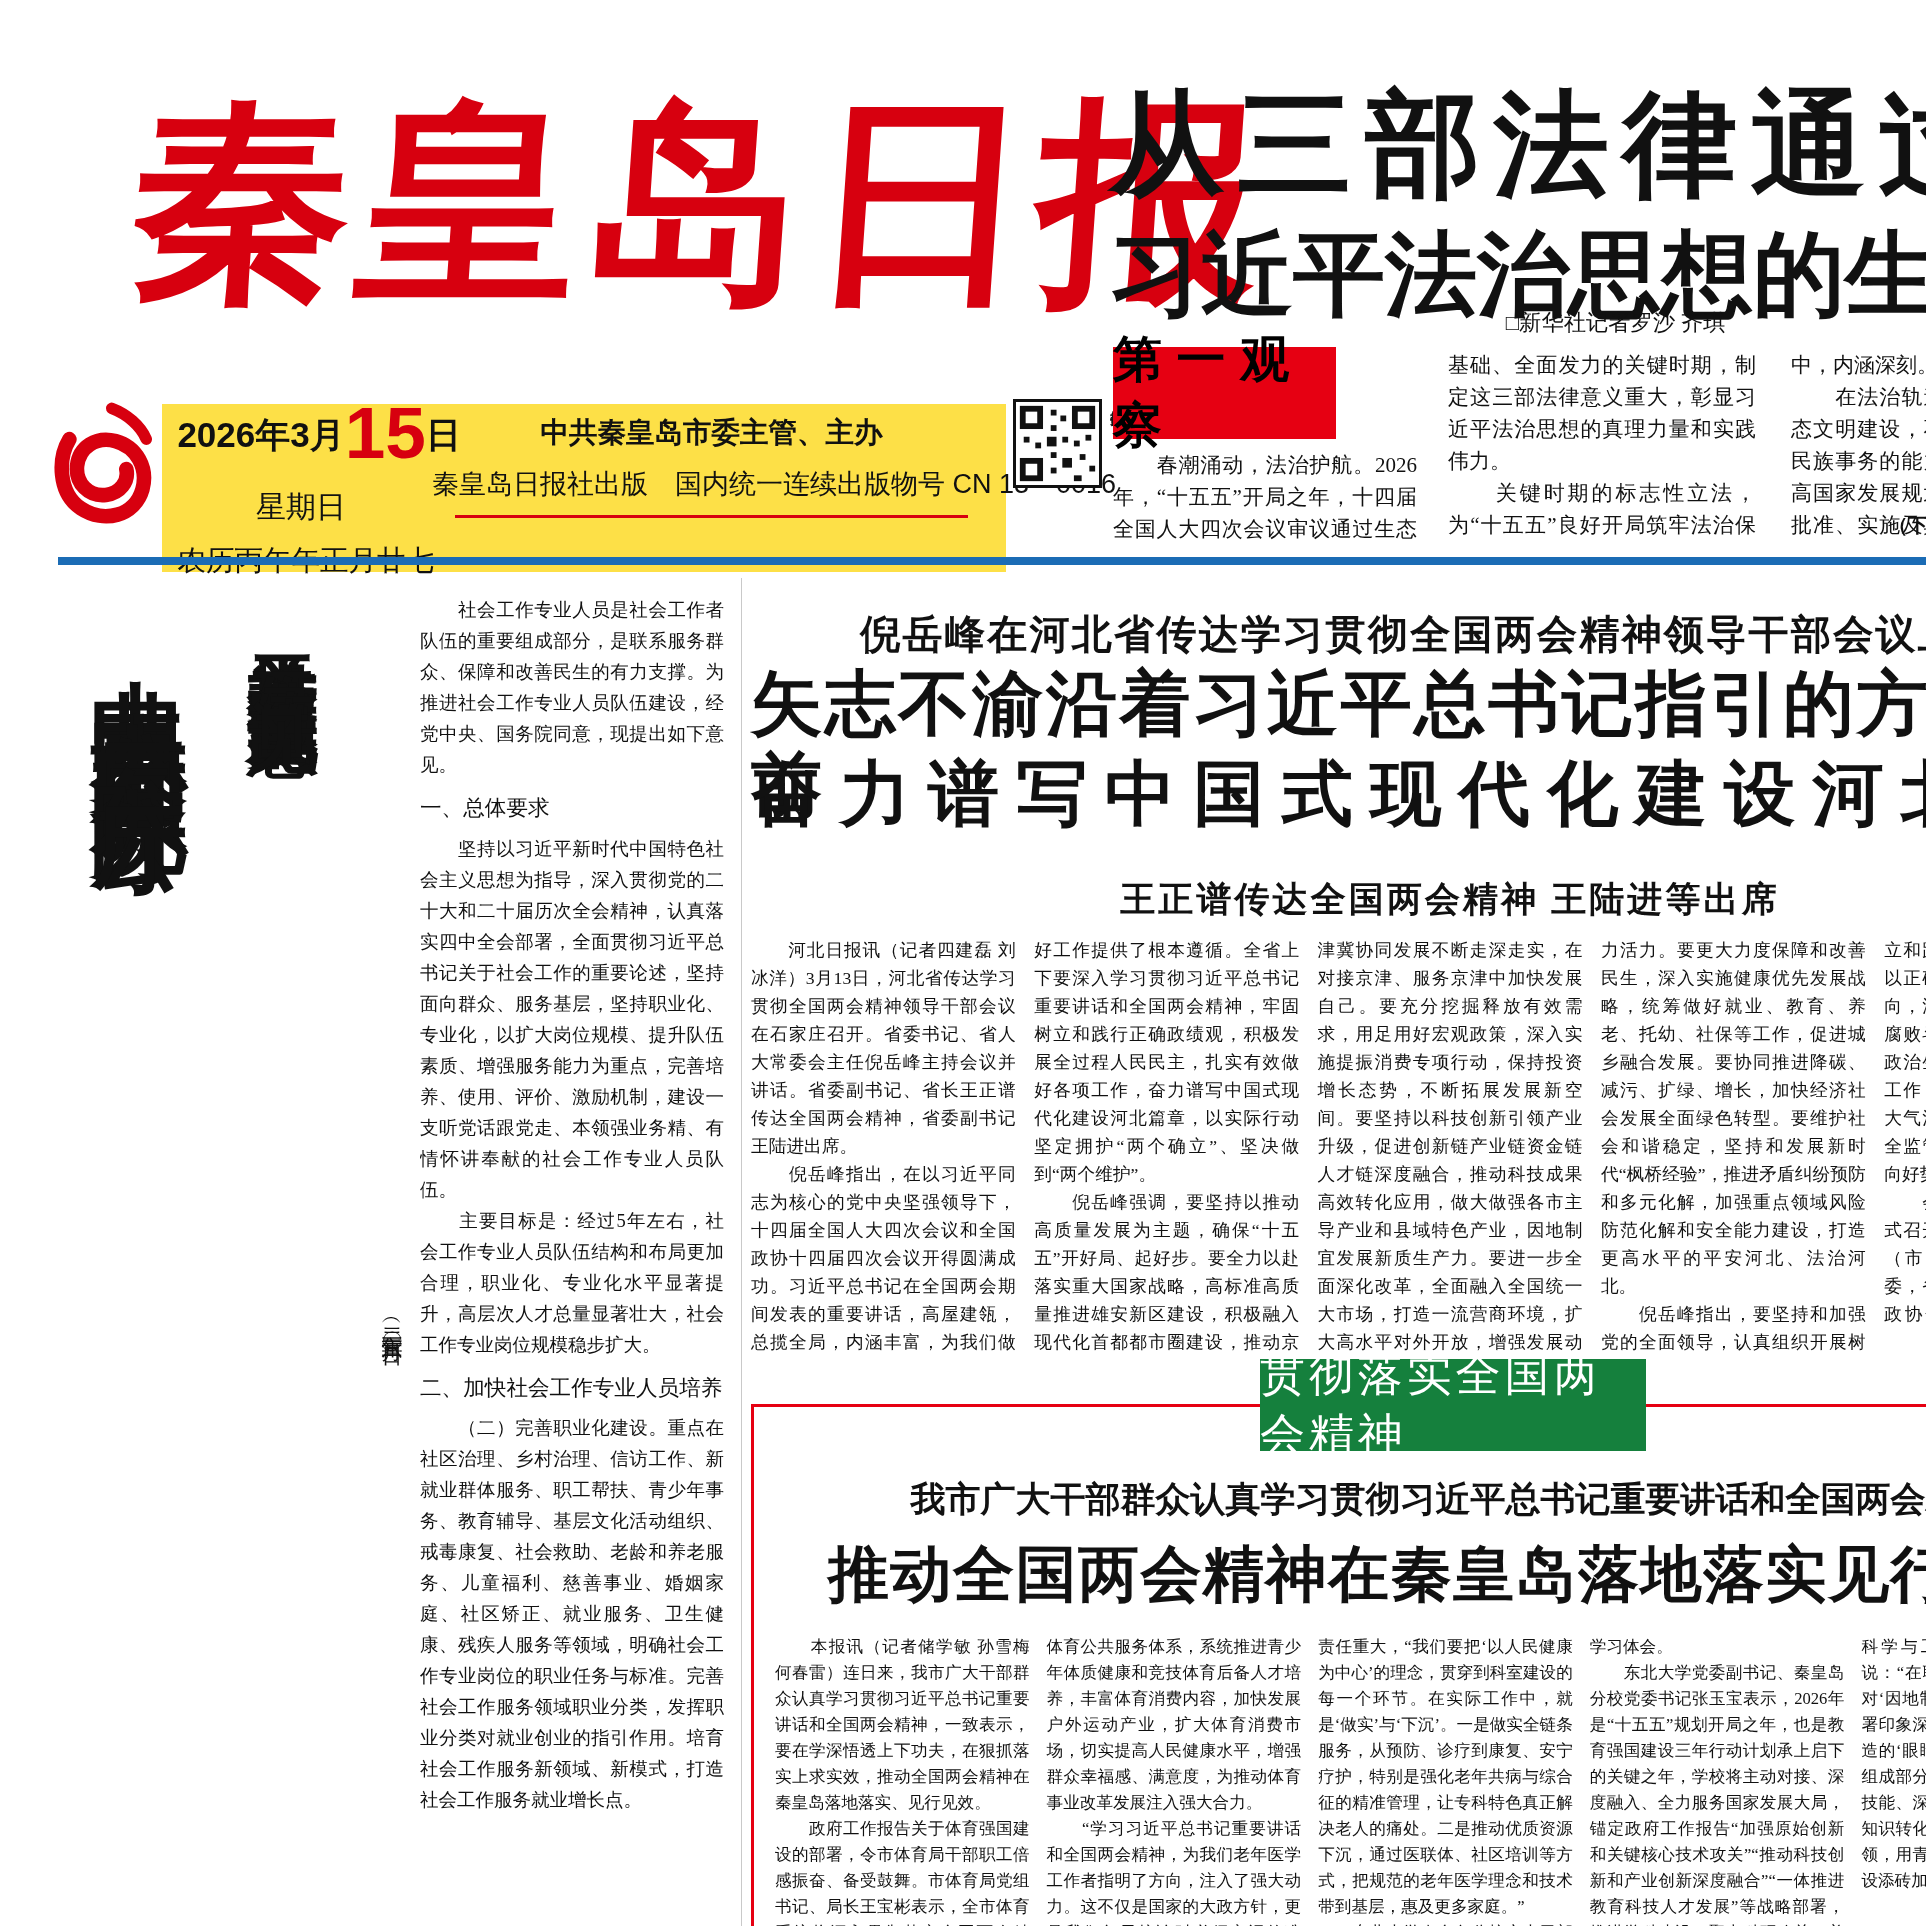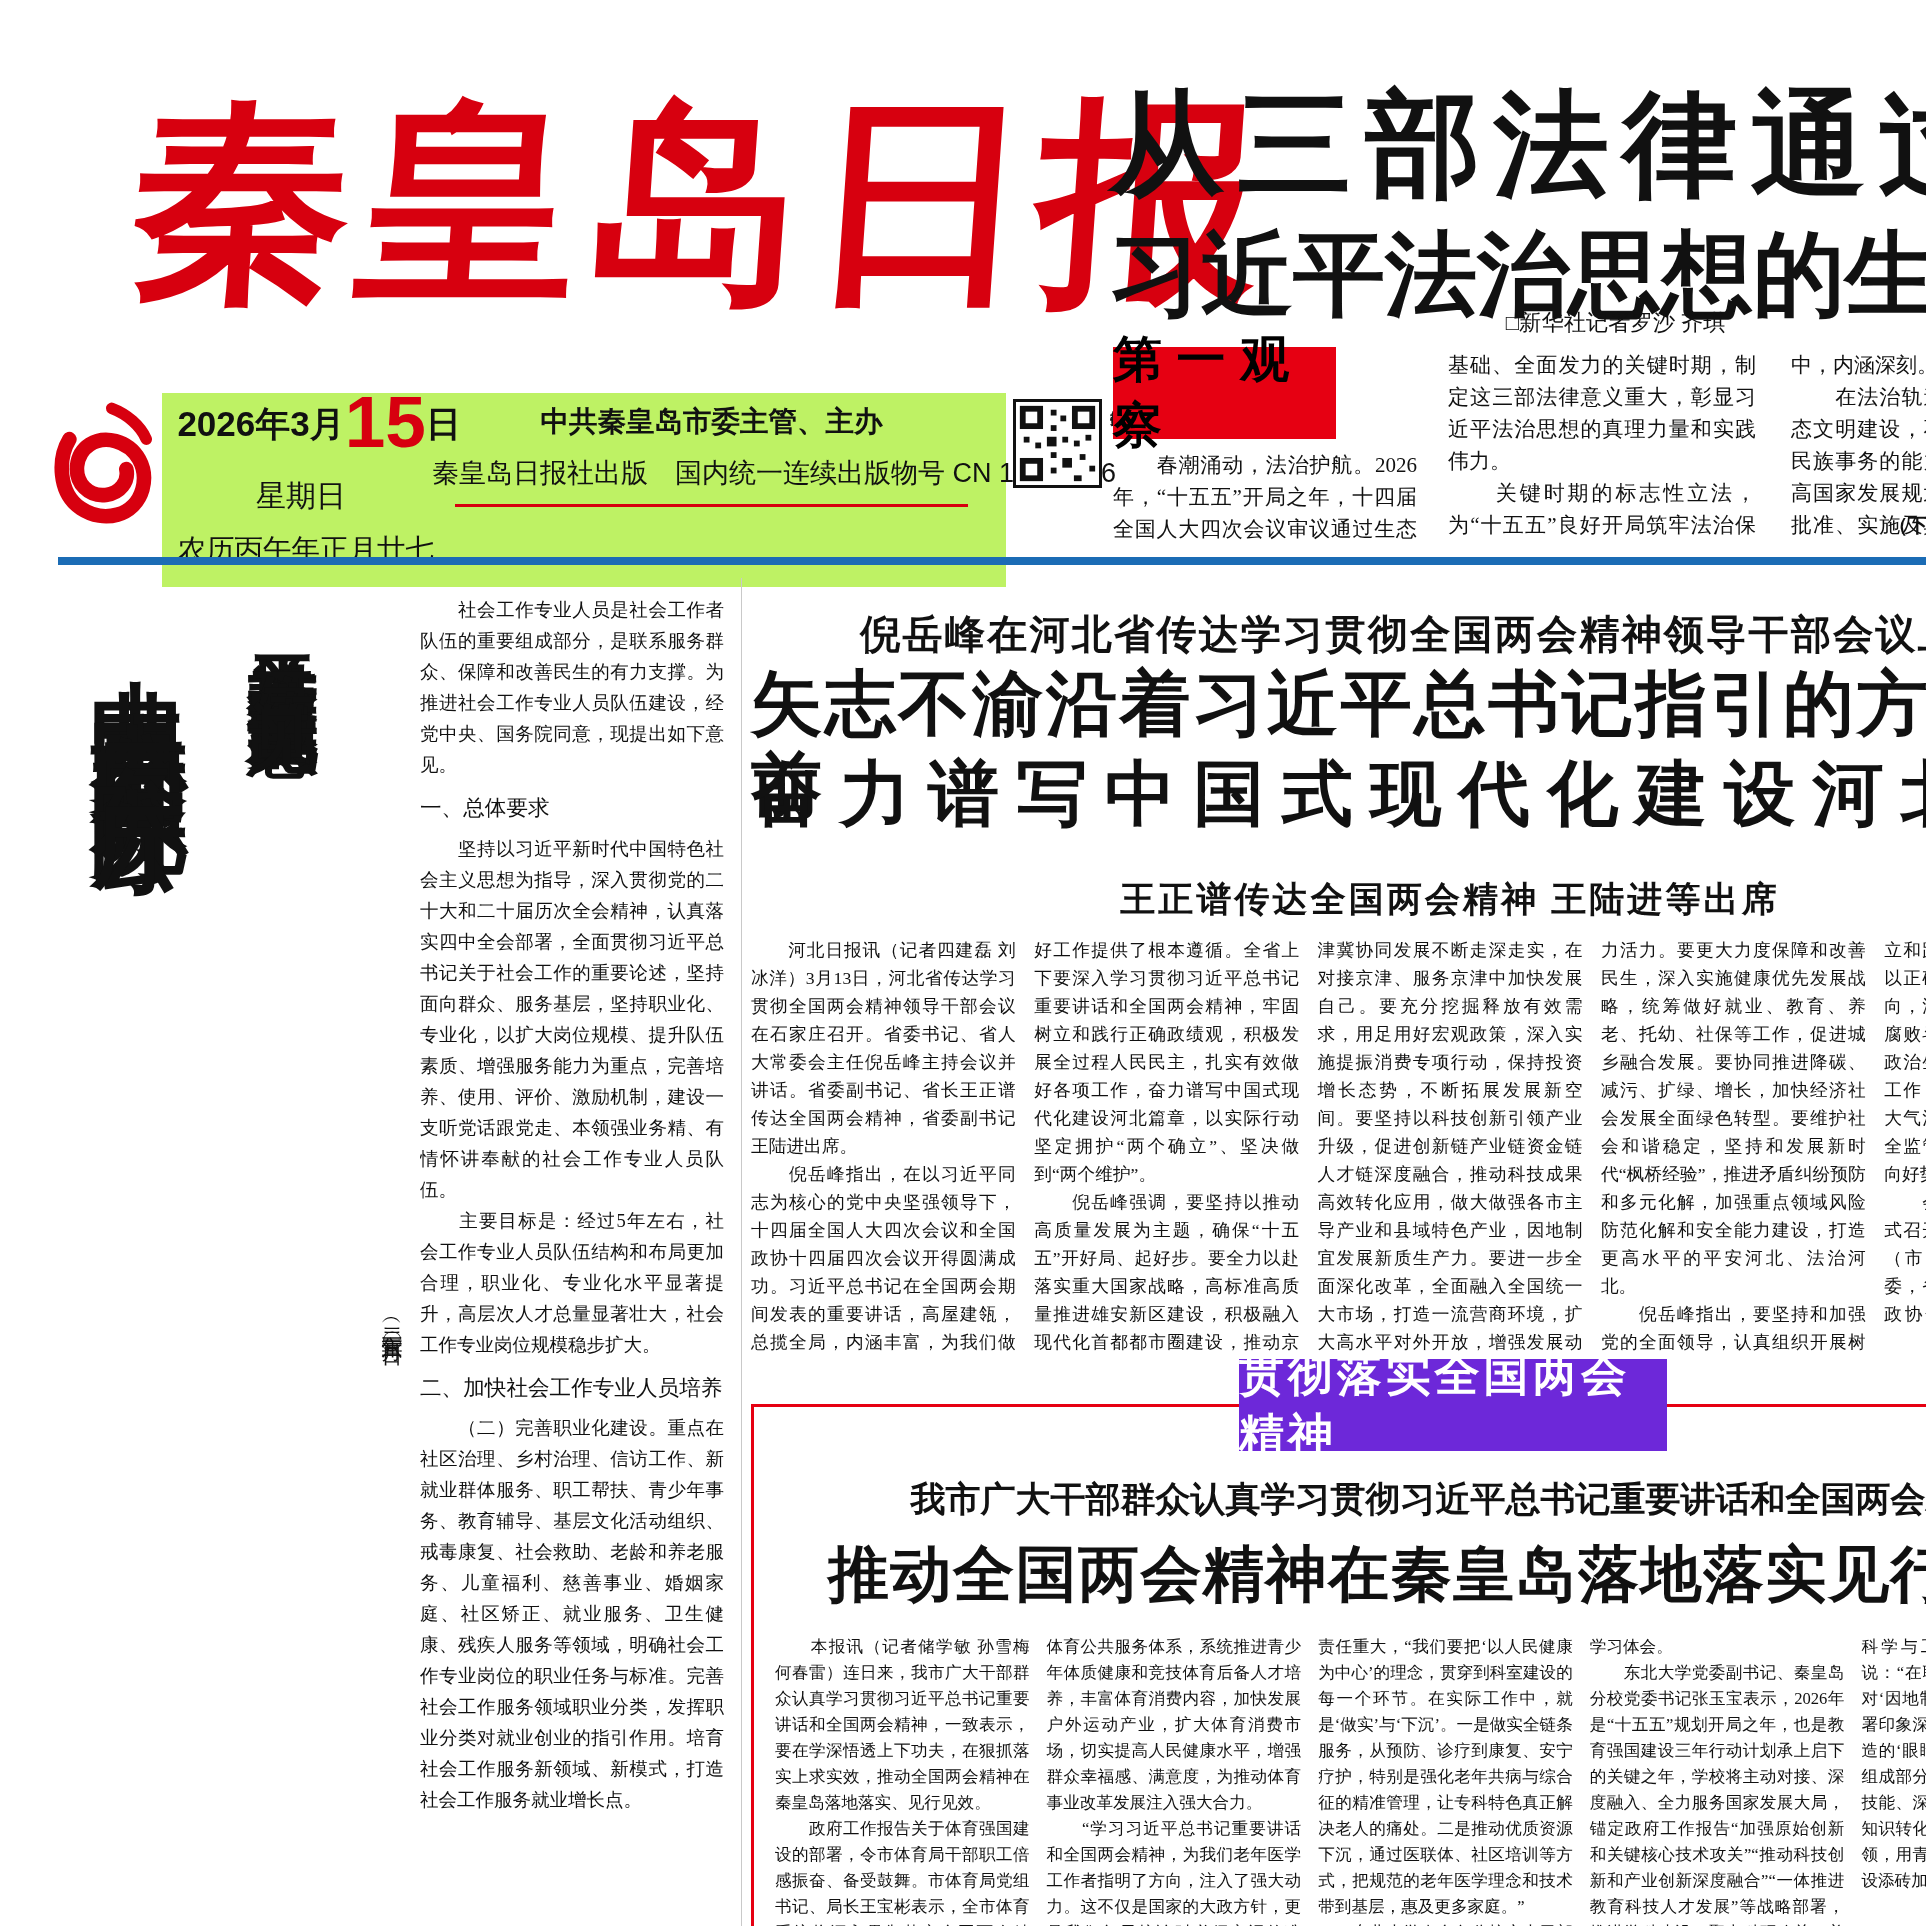--- a/index.html
+++ b/index.html
@@ -7,21 +7,21 @@
         font-family:"Liberation Serif","DejaVu Serif",serif;color:#111;}
   .abs{position:absolute;}
   .paras{white-space:pre-line;}
   .sans{font-family:"Liberation Sans","DejaVu Sans",sans-serif;}
   .just{text-align:justify;text-align-last:justify;}
 
   
   #masthead-title{left:131px;top:58px;width:952px;height:300px;
      font-size:220px;line-height:293px;font-weight:bold;color:#d7000f;
      letter-spacing:7px;transform:skewX(-4deg);white-space:nowrap;}
-  #dateblock{left:162px;top:393px;width:844px;height:194px;background:#bef264;}
+  #dateblock{left:162px;top:404px;width:844px;height:168px;background:#fde047;}
   #brand-logo{left:54px;top:393px;width:100px;height:150px;}
   .dl-left{position:absolute;left:15.4px;top:7.7px;width:247px;}
   .dl-date{font-size:35px;font-weight:bold;white-space:nowrap;}
   .dl-date .big15{font-size:73px;color:#d7000f;font-weight:bold;line-height:39px;vertical-align:-10.8px;}
   .dl-week{font-size:30px;margin-top:28px;text-align:center;}
   .dl-lunar{font-size:28.5px;margin-top:14px;white-space:nowrap;}
   .dl-right{position:absolute;left:270px;top:10px;width:559px;text-align:center;}
   .dl-r1{font-size:28.5px;font-weight:bold;}
   .dl-r2{font-size:27px;margin-top:14px;white-space:nowrap;}
   .dl-rule{height:3.1px;background:#d7000f;margin:13px 23px 0 23px;}
@@ -63,23 +63,23 @@
   #c-strap{left:755px;top:607px;width:1395px;font-size:40px;text-align:center;font-weight:bold;
            font-family:"Liberation Serif",serif;letter-spacing:2.3px;white-space:nowrap;}
   #c-h1{left:751px;top:663px;width:1398px;font-size:71px;font-weight:900;line-height:81px;}
   #c-h2{left:751px;top:753px;width:1398px;font-size:71px;font-weight:900;line-height:81px;}
   #c-sub{left:751px;top:876px;width:1398px;font-size:35px;font-weight:bold;text-align:center;letter-spacing:3.1px;}
   #c-body{left:751px;top:936px;width:1398px;height:426px;column-count:5;column-gap:18.5px;
           font-size:17.7px;line-height:28px;text-align:justify;overflow:hidden;}
 
   
   #redbox{left:751px;top:1404px;width:1398px;height:665px;border:3.9px solid #e60012;background:#fff;}
-  #rb-tab{position:absolute;left:50%;top:-48px;transform:translateX(-50%);width:428px;height:92px;
-          background:#6d28d9;color:#fff;display:flex;align-items:center;justify-content:center;
-          font-size:45px;font-weight:bold;letter-spacing:3.9px;}
+  #rb-tab{position:absolute;left:50%;top:-48px;transform:translateX(-50%);width:386px;height:92px;
+          background:#15803d;color:#fff;display:flex;align-items:center;justify-content:center;
+          font-size:45px;font-weight:normal;letter-spacing:3.9px;}
   #rb-kicker{position:absolute;left:0;top:69px;width:100%;text-align:center;font-size:35px;font-weight:bold;}
   #rb-head{position:absolute;left:0;top:127px;width:100%;text-align:center;font-size:61px;font-weight:900;
            letter-spacing:1.5px;}
   #rb-body{position:absolute;left:21px;top:227px;width:1341px;height:408px;column-count:5;column-gap:17px;
            font-size:16.6px;line-height:26px;text-align:justify;overflow:hidden;}
 </style>
 </head>
 <body>
 
 <div id="page">

